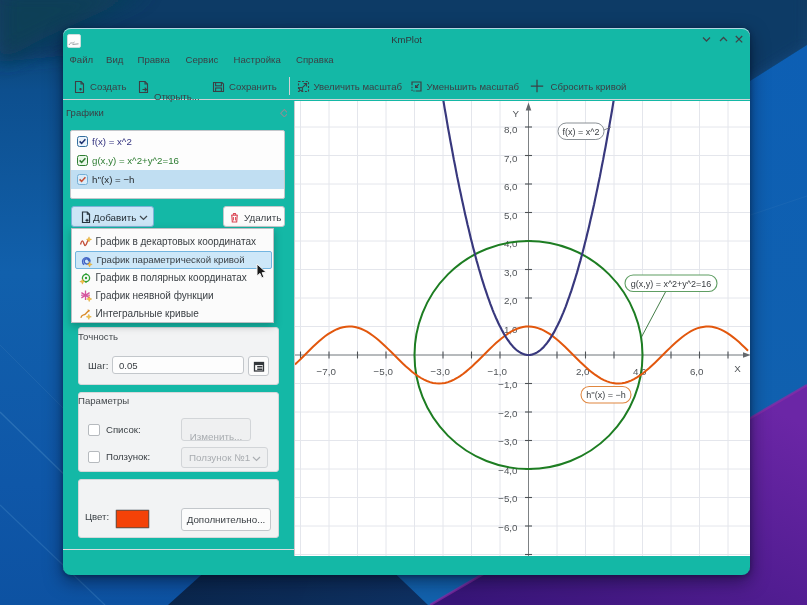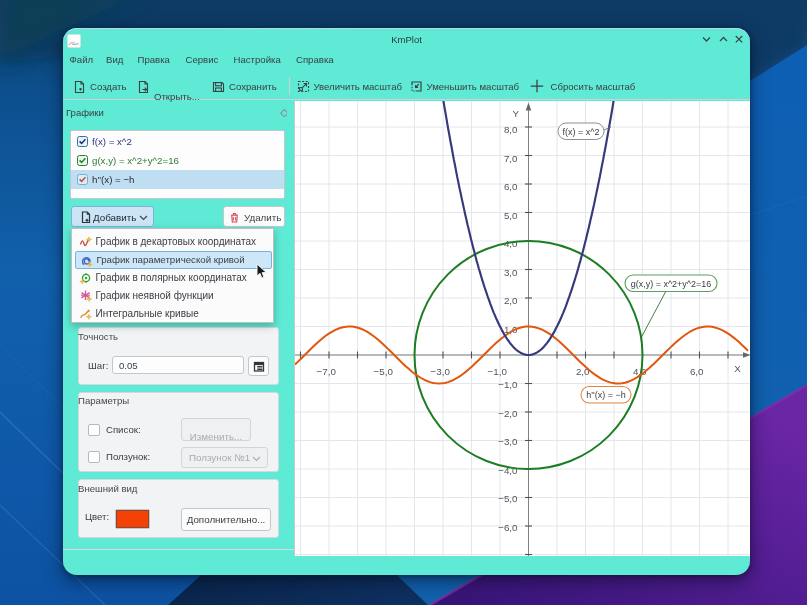--- a/index.html
+++ b/index.html
@@ -1,15 +1,15 @@
 <!DOCTYPE html>
 <html><head><meta charset="utf-8"><style>
 *{margin:0;padding:0;box-sizing:border-box}
 html,body{width:807px;height:605px;overflow:hidden;font-family:"Liberation Sans",sans-serif}
-#win{position:absolute;left:63px;top:28px;width:687px;height:547px;background:#5eead4;border-radius:14px;box-shadow:inset 0 1px 0 rgba(185,215,228,.95),0 6px 18px rgba(4,8,24,.5),0 1px 5px rgba(4,8,24,.35);font-size:9.6px;color:#3b4045}
+#win{position:absolute;left:63px;top:28px;width:687px;height:547px;background:#14b8a6;border-radius:8px;box-shadow:inset 0 1px 0 rgba(185,215,228,.95),0 6px 18px rgba(4,8,24,.5),0 1px 5px rgba(4,8,24,.35);font-size:9.6px;color:#3b4045}
 .grp{position:absolute;border:1px solid #d5d8da;border-radius:3px;background:#f2f3f4}
 .grplbl{position:absolute;width:100%;text-align:left;color:#44494d}
 .btn{position:absolute;background:#fcfcfc;border:1px solid #c3c7cb;border-radius:3px;color:#3b4045;font-size:9.8px}
 .btn.dis{background:#eff0f1;color:#a8acb0;border-color:#d2d5d8}
 .cb{position:absolute;width:12px;height:12px;background:#fff;border:1px solid #b6babe;border-radius:2px}
 svg{display:block}
 text{font-family:"Liberation Sans",sans-serif}
 </style></head><body>
 <svg width="807" height="605" style="position:absolute;left:0;top:0">
 <defs>
@@ -114,21 +114,21 @@
           <path d="M2 5.2 V2 H11 V11 H5.6" fill="none" stroke="#3b4045" stroke-width="1.2"></path>
           <path d="M2 6.8 v1.4 M2 9.6 v1.4 M3.4 11 h1.2" stroke="#3b4045" stroke-width="1.1"></path>
           <path d="M8.8 4.2 L6 7 M5.6 4.9 v2.5 h2.5" fill="none" stroke="#3b4045" stroke-width="1.15"></path>
         </svg>
         <span style="position:absolute;left:17px;top:2.2px;white-space:nowrap">Уменьшить масштаб</span>
       </div>
   <div style="position:absolute;left:466.5px;top:7px">
         <svg width="14" height="14" viewBox="0 0 14 14" style="position:absolute;left:0;top:0">
           <path d="M7 0.8 V13.2 M0.8 7 H13.2" stroke="#3b4045" stroke-width="1.25"></path>
         </svg>
-        <span style="position:absolute;left:21px;top:2.2px;white-space:nowrap">Сбросить масштаб</span>
+        <span style="position:absolute;left:21px;top:2.2px;white-space:nowrap">Сбросить кривой</span>
       </div>
  </div>
 
  <div style="position:absolute;left:3px;top:78.5px;font-size:9.5px;color:#3b4045">Графики</div>
  <svg width="9" height="9" viewBox="0 0 9 9" style="position:absolute;left:215px;top:80px">
       <rect x="4.5" y="0.8" width="5.2" height="5.2" transform="rotate(45 4.5 3.4)" fill="none" stroke="#8a9095" stroke-width="1"></rect>
     </svg>
 
  <div style="position:absolute;left:7px;top:102px;width:215px;height:69px;background:#fdfdfd;border:1px solid #c3c7cb;border-radius:2px">
   <div style="position:absolute;left:0;top:39px;width:100%;height:19px;background:#c0def2"></div>
@@ -236,21 +236,20 @@
  <div class="cb" style="left:25px;top:422.5px"></div>
     <span style="position:absolute;left:43px;top:422.5px">Ползунок:</span>
  <div class="btn dis" style="left:118px;top:418.5px;width:87px;height:21.5px">
       <span style="position:absolute;left:7px;top:4.5px">Ползунок №1</span>
   <svg width="9" height="6" viewBox="0 0 9 6" style="position:absolute;right:6px;top:8px" fill="none" stroke="#aaaeb2" stroke-width="1.2">
         <path d="M1 1 L4.5 4.5 L8 1"></path>
       </svg>
     </div>
 
  <div class="grp" style="left:15px;top:451px;width:201px;height:59px"></div>
- <div class="grplbl" style="left:15px;top:455px;width:201px">Внешний вид</div>
  <span style="position:absolute;left:22px;top:482.5px">Цвет:</span>
  <div style="position:absolute;left:52px;top:481px;width:35px;height:19.5px;border:1px solid #c3c7cb;border-radius:2px;background:#fdfdfd"></div>
     <div style="position:absolute;left:54px;top:483px;width:31px;height:15.5px;background:#f44207;outline:1px solid #8a4a30"></div>
  <div class="btn" style="left:118px;top:480px;width:90px;height:23px;text-align:center;padding-top:5px">Дополнительно...</div>
  <div style="position:absolute;left:0px;top:520.5px;width:231px;height:1px;background:#d9dcde"></div>
 
  <div style="position:absolute;left:231px;top:73px;width:455.5px;height:455px;background:#fff;border-left:1px solid #c8cbce;overflow:hidden">
       <svg width="455.5" height="455" viewBox="0 0 455.5 455" style="position:absolute;left:0;top:0">
 <g stroke="#e4e6ec" stroke-width="1">
           <line x1="5.5" y1="0" x2="5.5" y2="455"></line>

